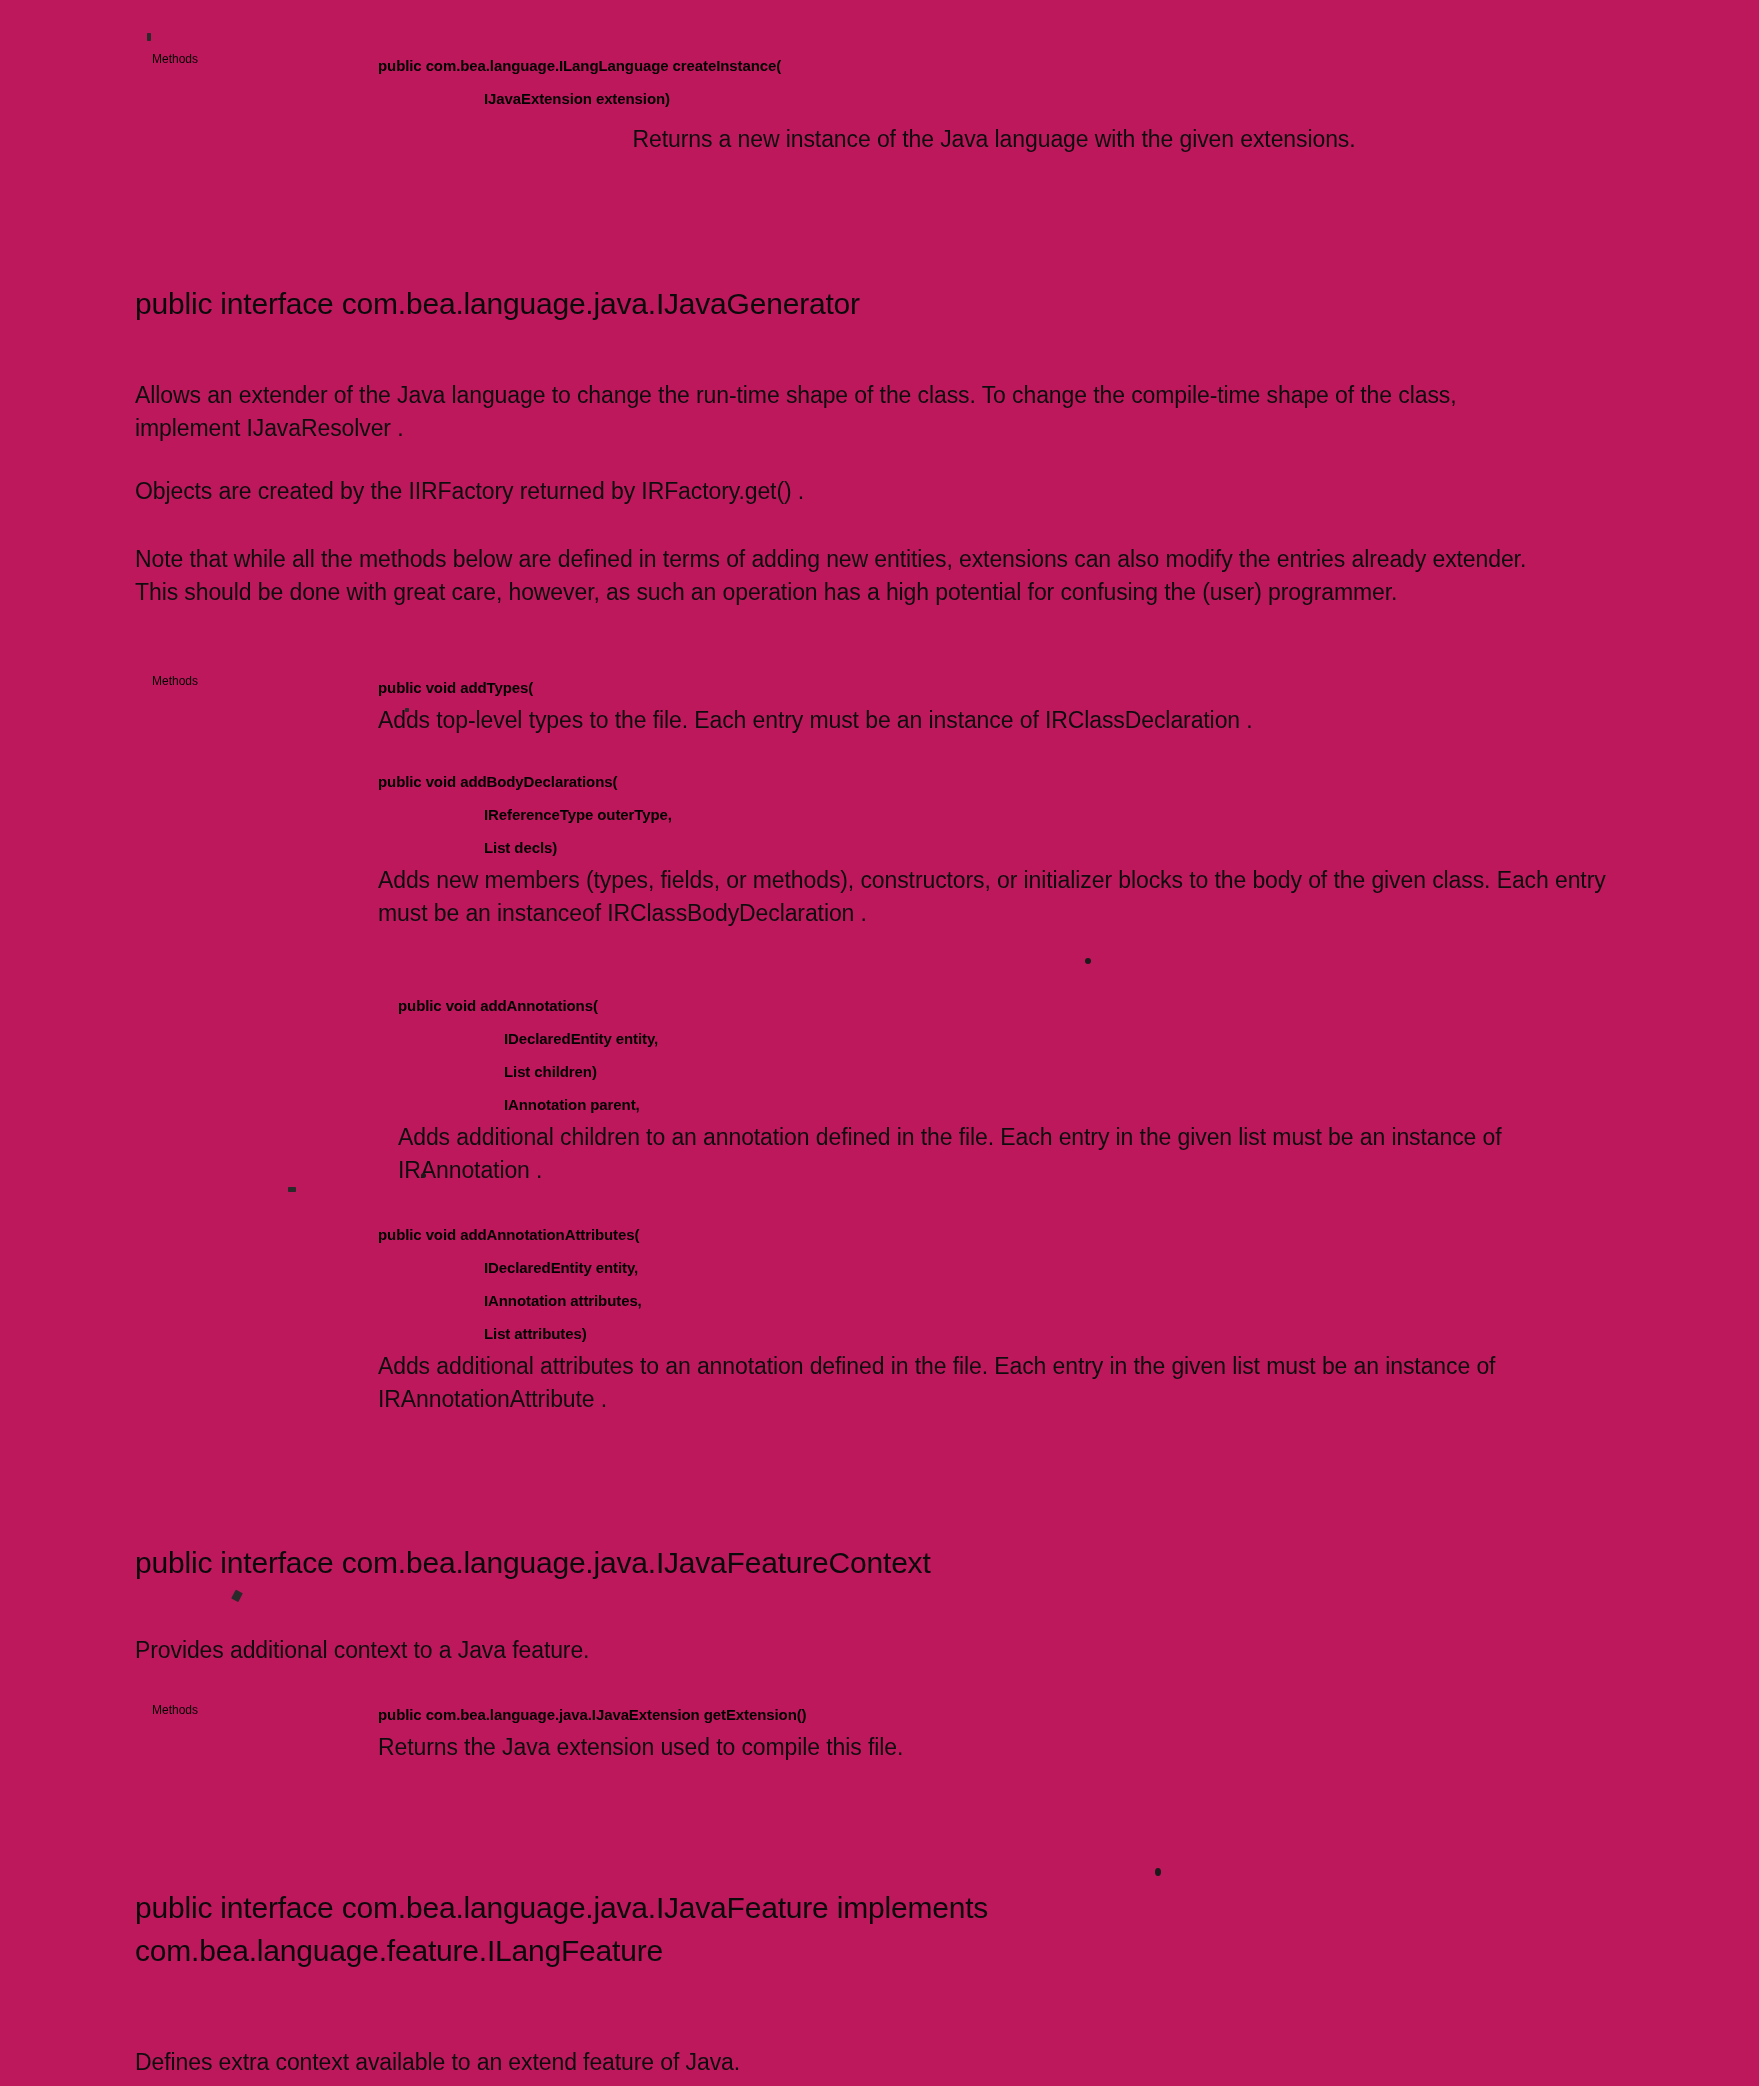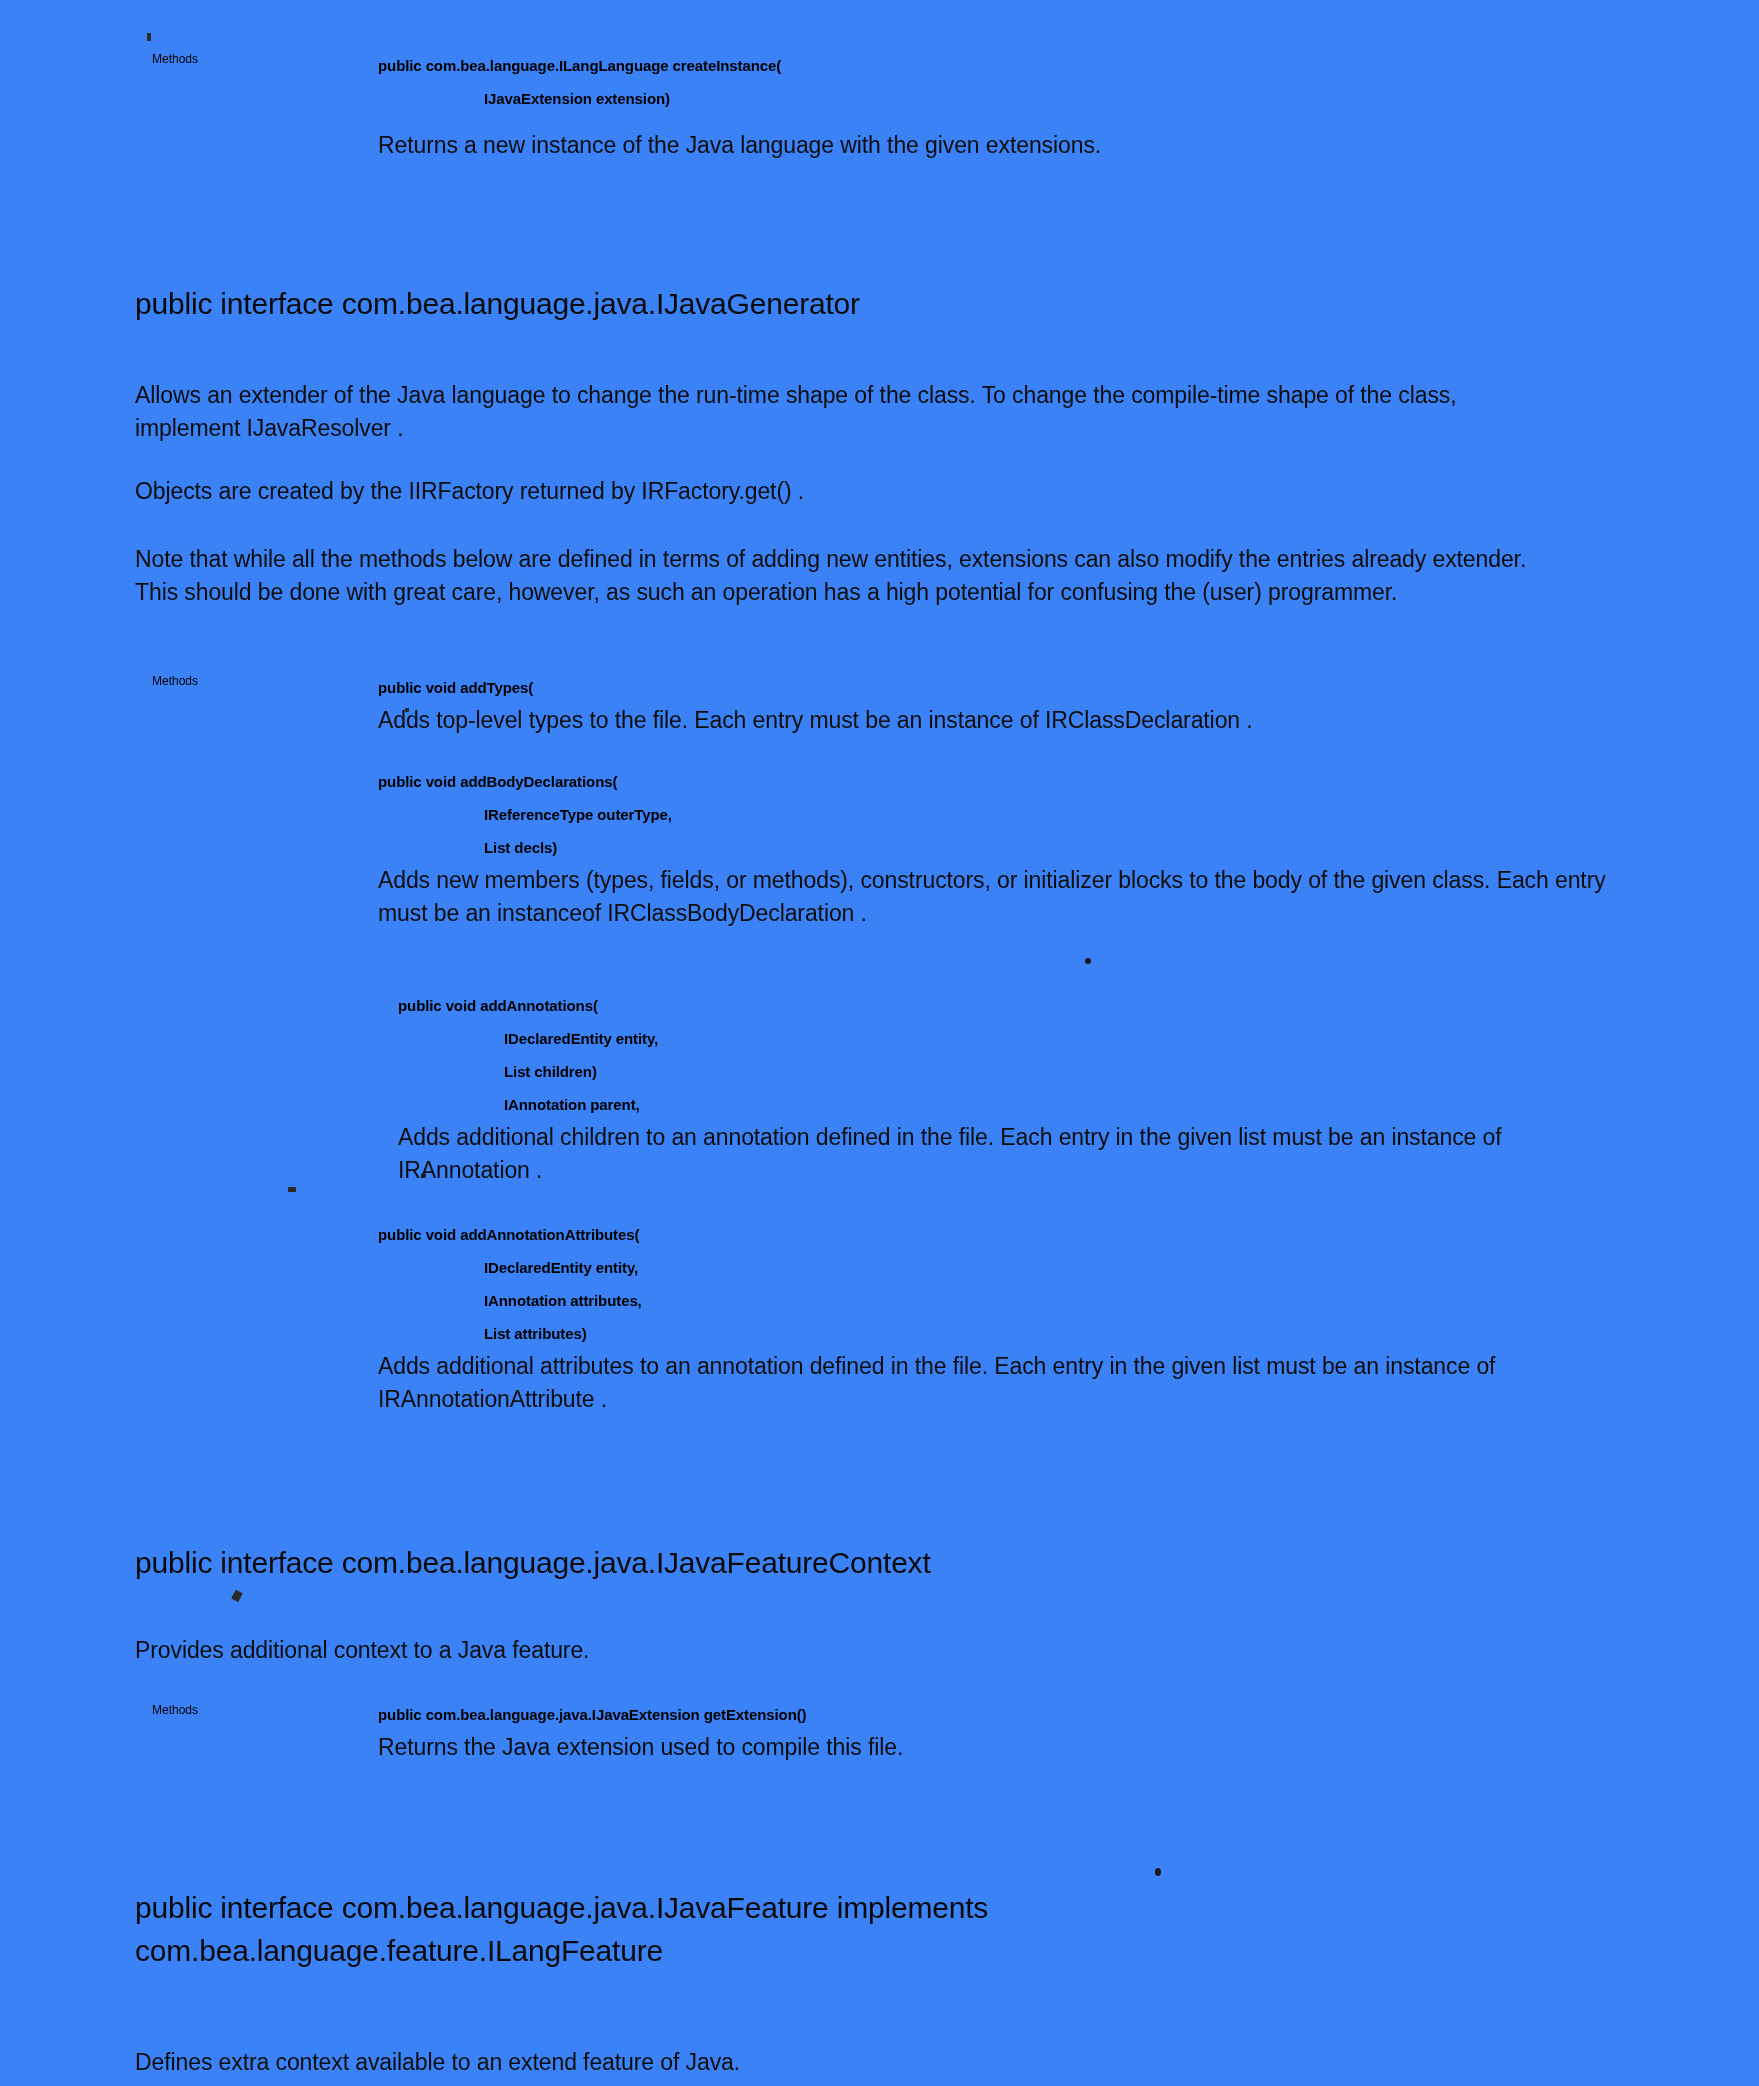--- a/index.html
+++ b/index.html
@@ -10,21 +10,21 @@
   }
   body {
     font-family: "Liberation Sans", sans-serif;
     color: #000000;
     -webkit-font-smoothing: none;
   }
   .page {
     position: relative;
     width: 1759px;
     height: 2087px;
-    background: #3b82f6;
+    background: #be185d;
     overflow: hidden;
   }
 
   
   .abs { position: absolute; }
 
   .body-text {
     font-size: 23px;
     line-height: 33px;
     letter-spacing: -0.1px;
@@ -80,21 +80,21 @@
 </style>
 </head>
 <body>
 
 <div class="page">
 
   <div class="abs col-label" style="top:52px;">Methods</div>
 
   <div class="abs col-sig" style="top:49px;">
     <div class="sig"><span>public com.bea.language.ILangLanguage createInstance(</span><span class="param">IJavaExtension extension)</span></div>
-    <div class="desc" style="margin-top:14px;">Returns a new instance of the Java language with the given extensions.</div>
+    <div class="desc" style="margin-top:8px;text-align:center;">Returns a new instance of the Java language with the given extensions.</div>
   </div>
 
   <div class="abs col-body" style="top:282px;">
     <div class="heading"><span>public interface </span><b>com.bea.language.java.IJavaGenerator</b><span></span></div>
   </div>
 
   <div class="abs col-body body-text" style="top:379px;">Allows an extender of the Java language to change the run-time shape of the class. To change the compile-time shape of the class, implement IJavaResolver .</div>
 
   <div class="abs col-body body-text" style="top:475px;">Objects are created by the IIRFactory returned by IRFactory.get() .</div>
 

